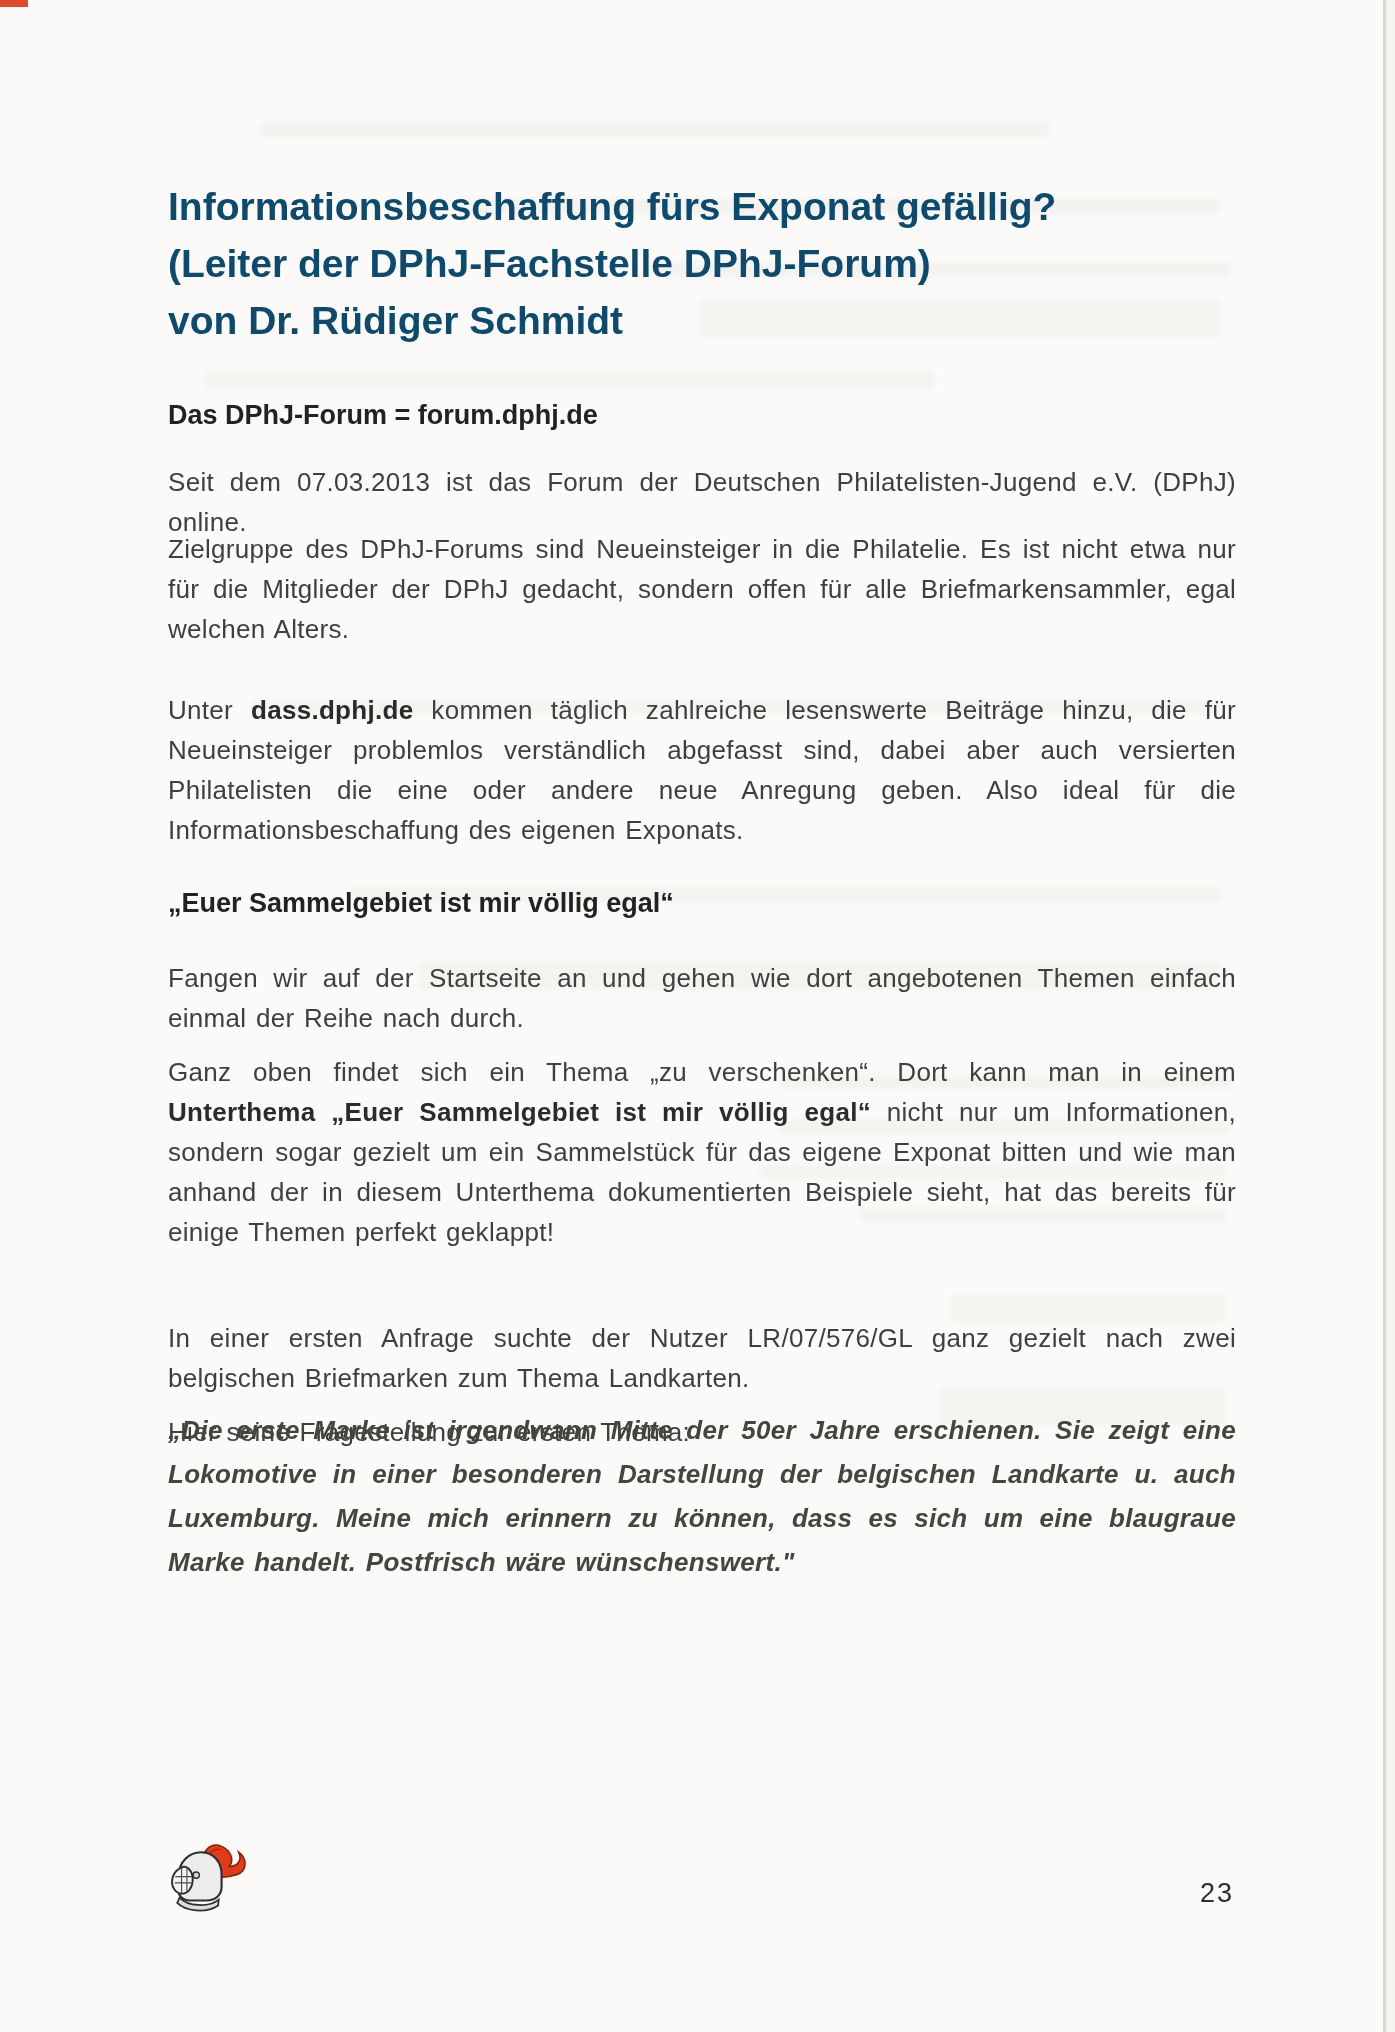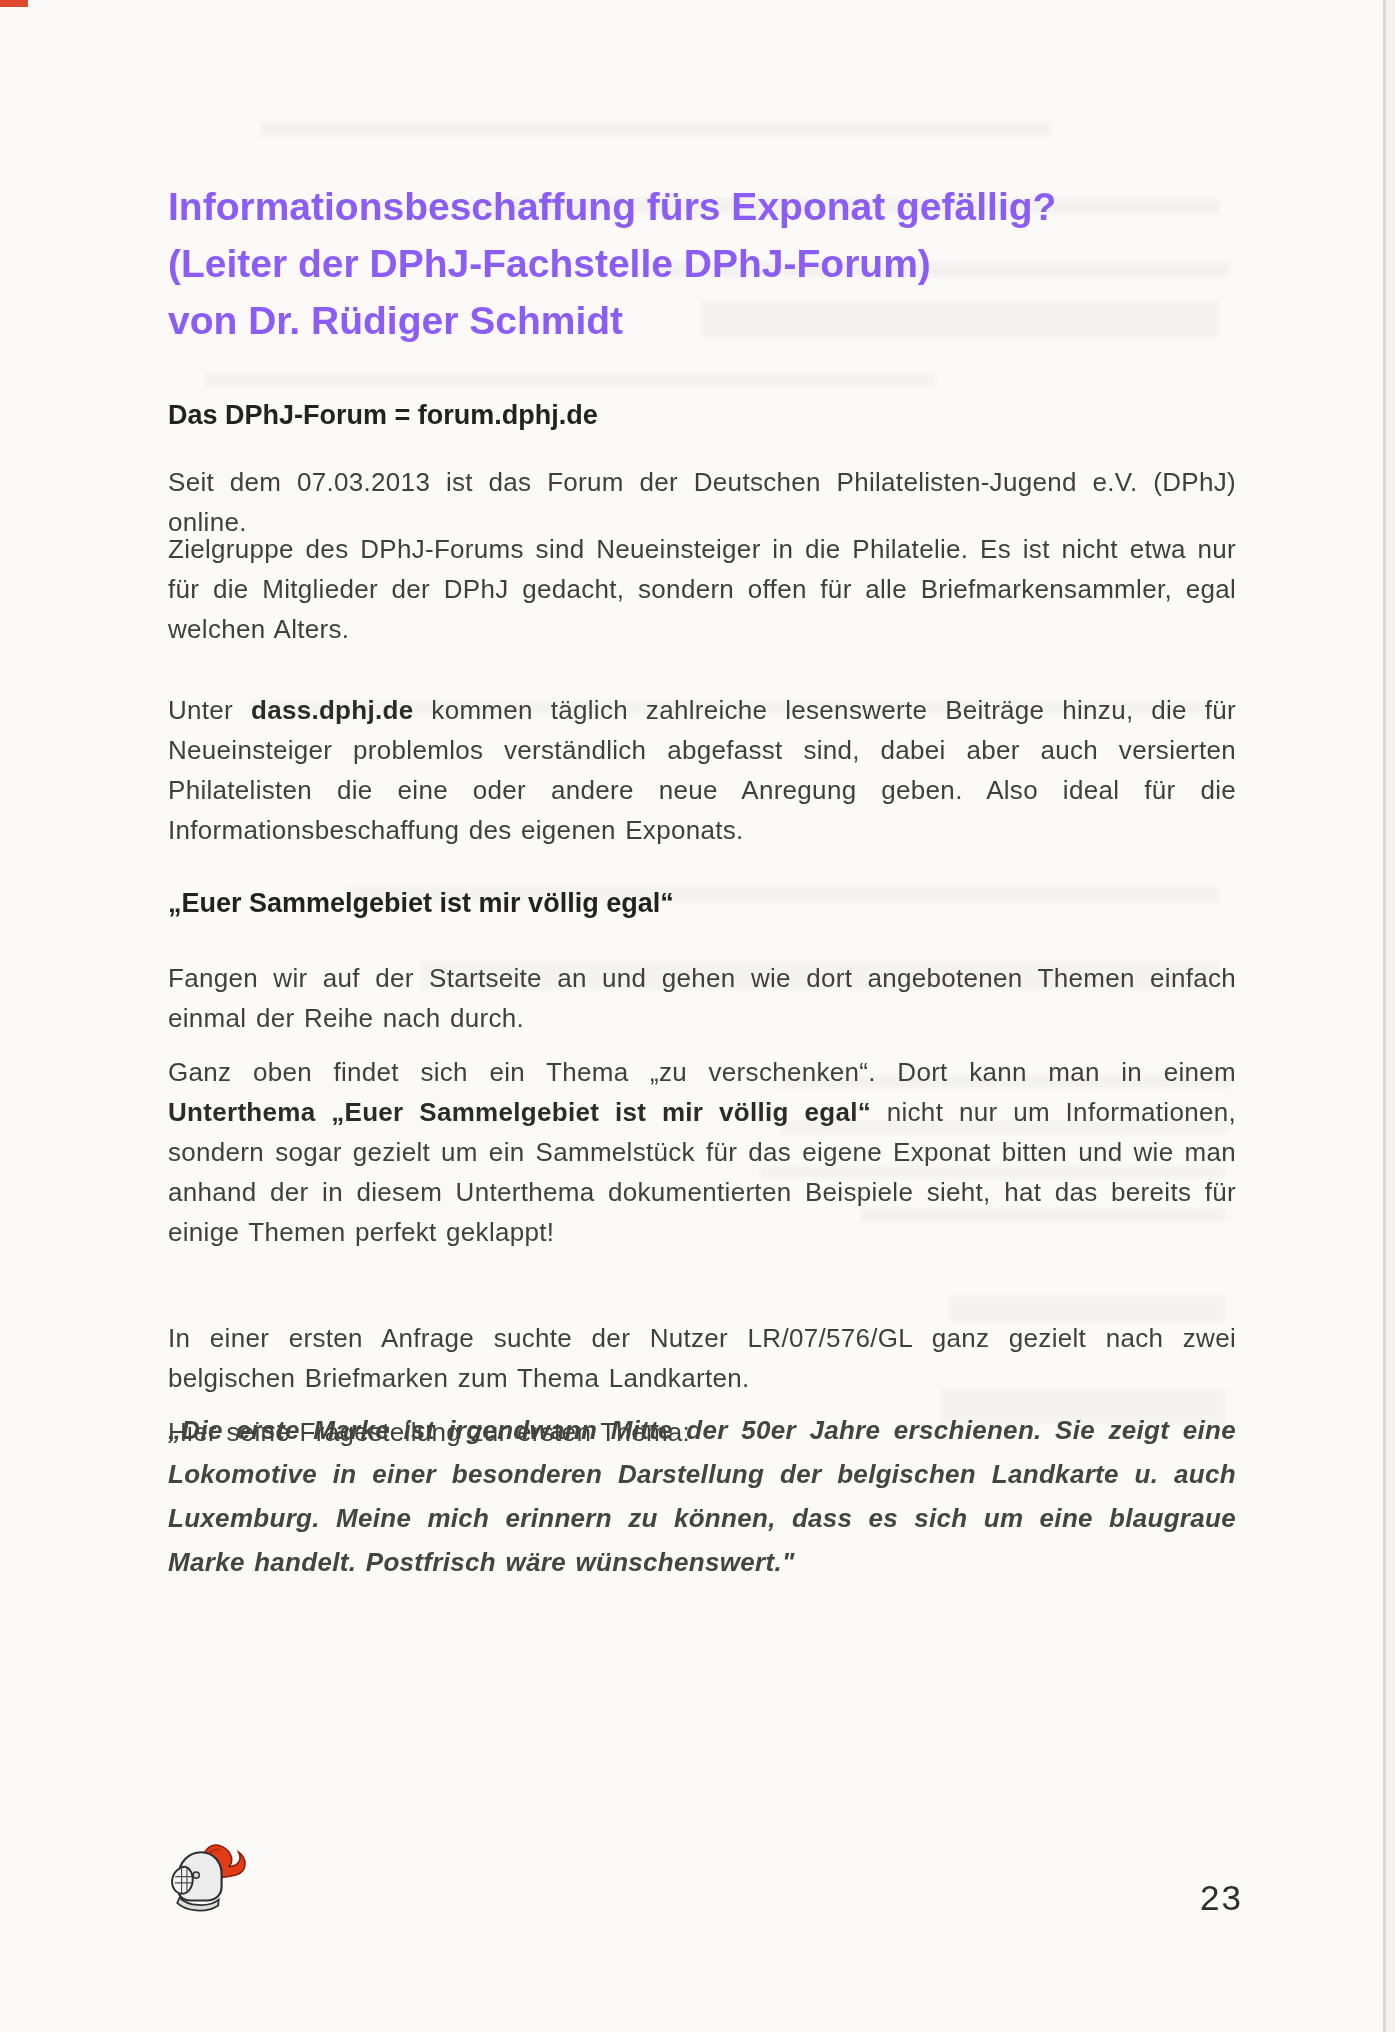--- a/index.html
+++ b/index.html
@@ -33,21 +33,21 @@
     border-radius: 4px;
     filter: blur(2px);
   }
   
   .abs { position: absolute; }
   .col { left: 168px; width: 1068px; }
   .article-title {
     font-size: 39px;
     font-weight: bold;
     line-height: 57px;
-    color: #8b5cf6;
+    color: #0c4a6e;
     letter-spacing: 0px;
   }
   .subhead {
     font-size: 27px;
     font-weight: bold;
     color: #222220;
   }
   .body-par {
     font-size: 26px;
     line-height: 40px;
@@ -60,21 +60,21 @@
   .quote-par {
     font-size: 26px;
     line-height: 44px;
     font-style: italic;
     text-align: justify;
     letter-spacing: 0.3px;
     word-spacing: 2px;
     color: #46443f;
   }
   .page-number {
-    font-size: 35px;
+    font-size: 27px;
     color: #2f2e2c;
     letter-spacing: 2px;
   }
   .logo { width: 98px; height: 82px; }
 </style>
 </head>
 <body>
 
 <div class="page">
 

